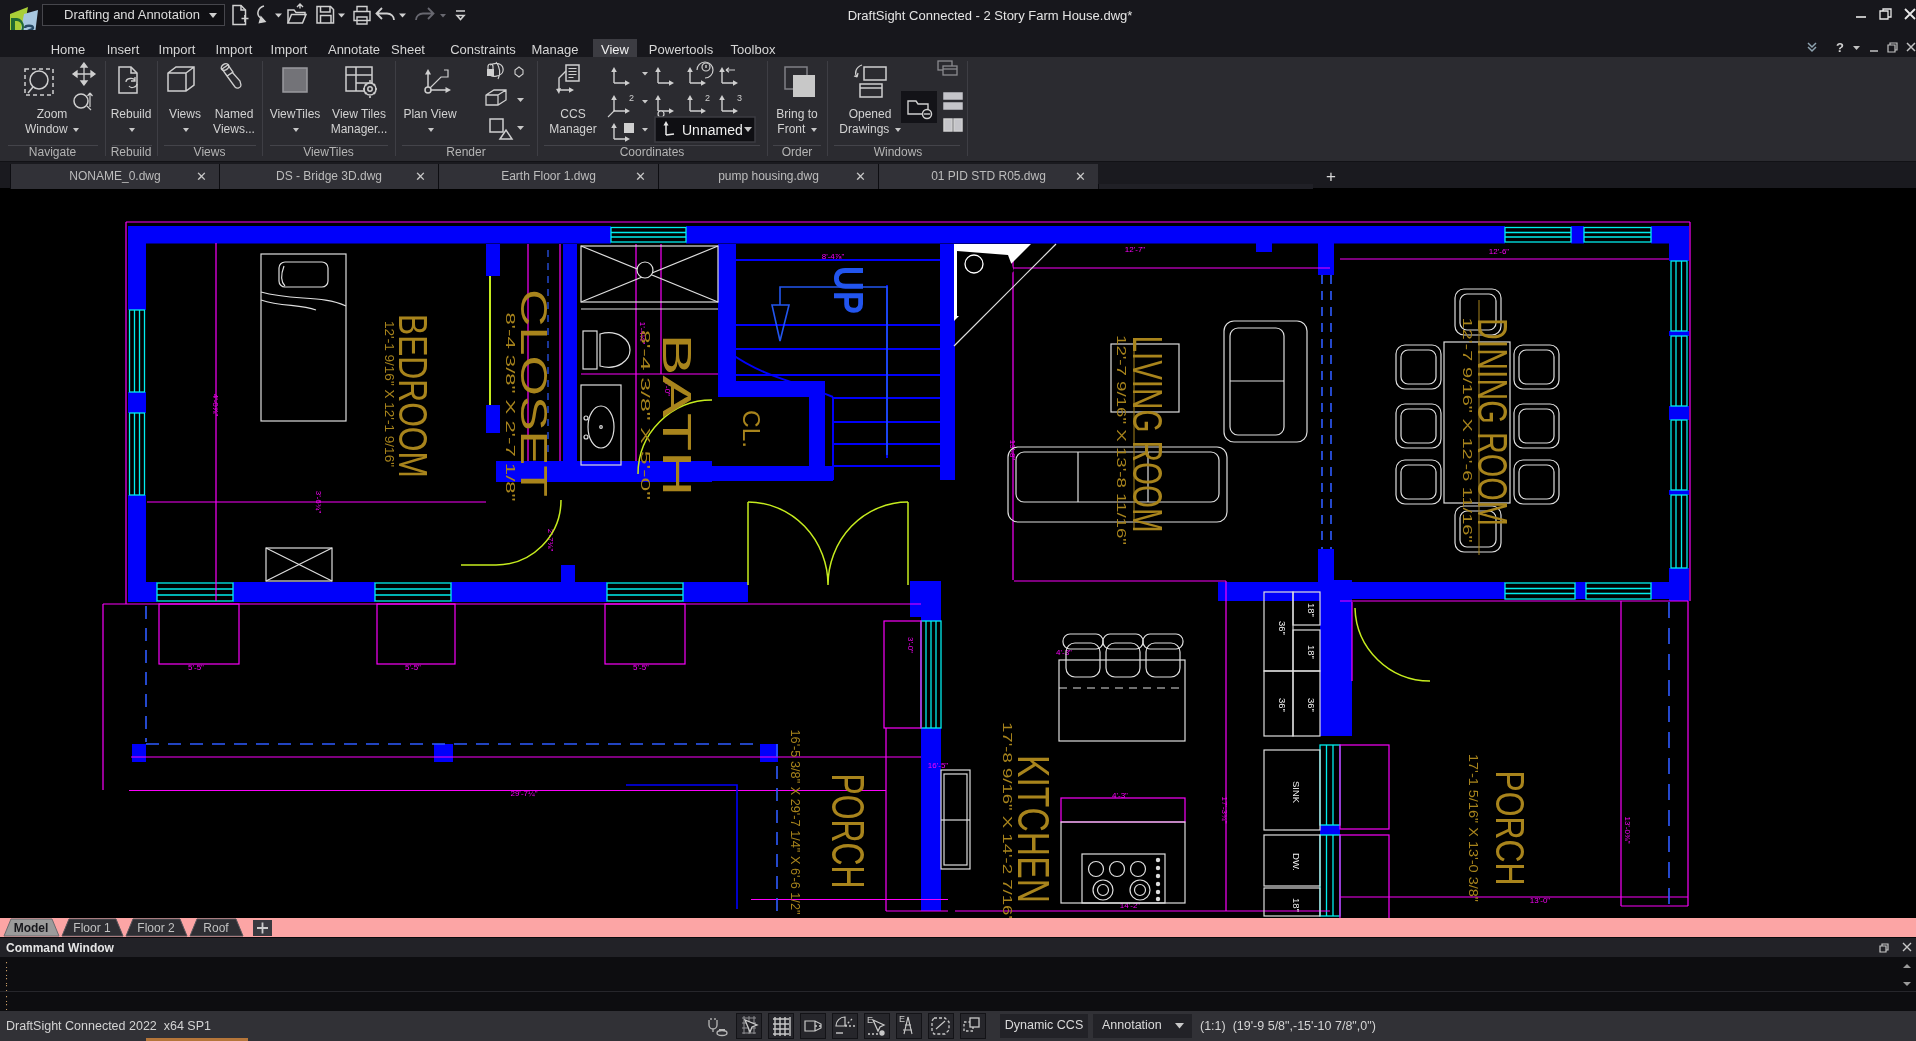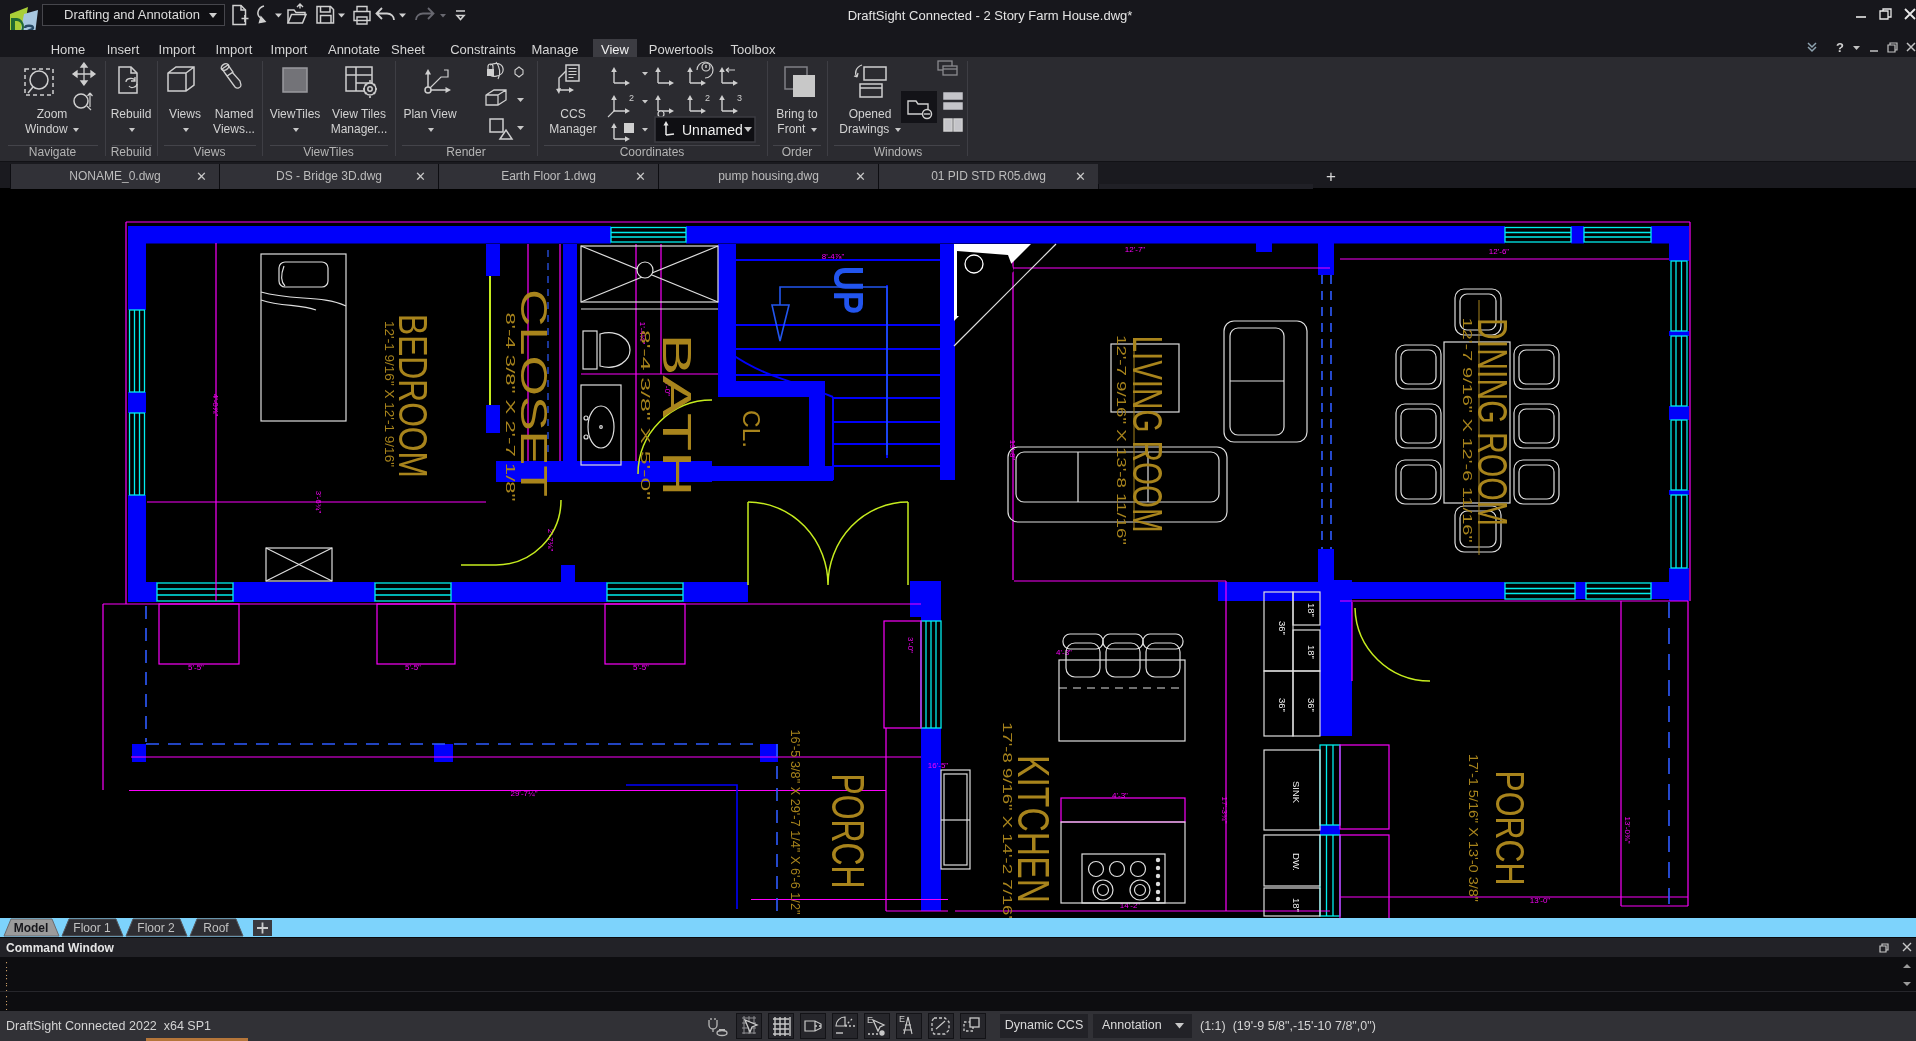--- a/index.html
+++ b/index.html
@@ -35,21 +35,21 @@
   #doctabs { position:absolute; left:0; top:162px; width:1916px; height:27px; background:#1a1a1f; border-bottom:1px solid #000; }
   .dtab { position:absolute; top:2px; height:25px; background:#313137; border-left:1px solid #0d0d11;
     color:#bcbcbc; font-size:12px; line-height:25px; text-align:center; }
   .dtab.active { background:#202026; color:#f2f2f2;margin-top:20px; }
   .dtab .x { position:absolute; right:12px; top:0px; color:#c9c9c9; font-size:13px; }
 
   
   #canvas { position:absolute; left:0; top:189px; width:1916px; height:729px; background:#000; }
 
   
-  #sheettabs { position:absolute; left:0; top:918px; width:1916px; height:19px; background:#7dd3fc; }
+  #sheettabs { position:absolute; left:0; top:918px; width:1916px; height:19px; background:#fca5a5; }
 
   
   #cmdhead { position:absolute; left:0; top:937px; width:1916px; height:29px; background:#222227; border-top:1px solid #0a0a0d;}
   #cmdhead .t { position:absolute; left:6px; top:3px; color:#e6e6e6; font-size:12px; font-weight:bold; }
   #cmdhist { position:absolute; left:0; top:957px; width:1916px; height:35px; background:#0d0d10; border-bottom:1px solid #26262b; }
   #cmdin { position:absolute; left:0; top:992px; width:1916px; height:19px; background:#0d0d10; }
   .prompt { position:absolute; left:5px; color:#c89b64; font-size:11px; line-height:8px; }
 
   
   #statusbar { position:absolute; left:0; top:1011px; width:1916px; height:30px; background:#313136; }

